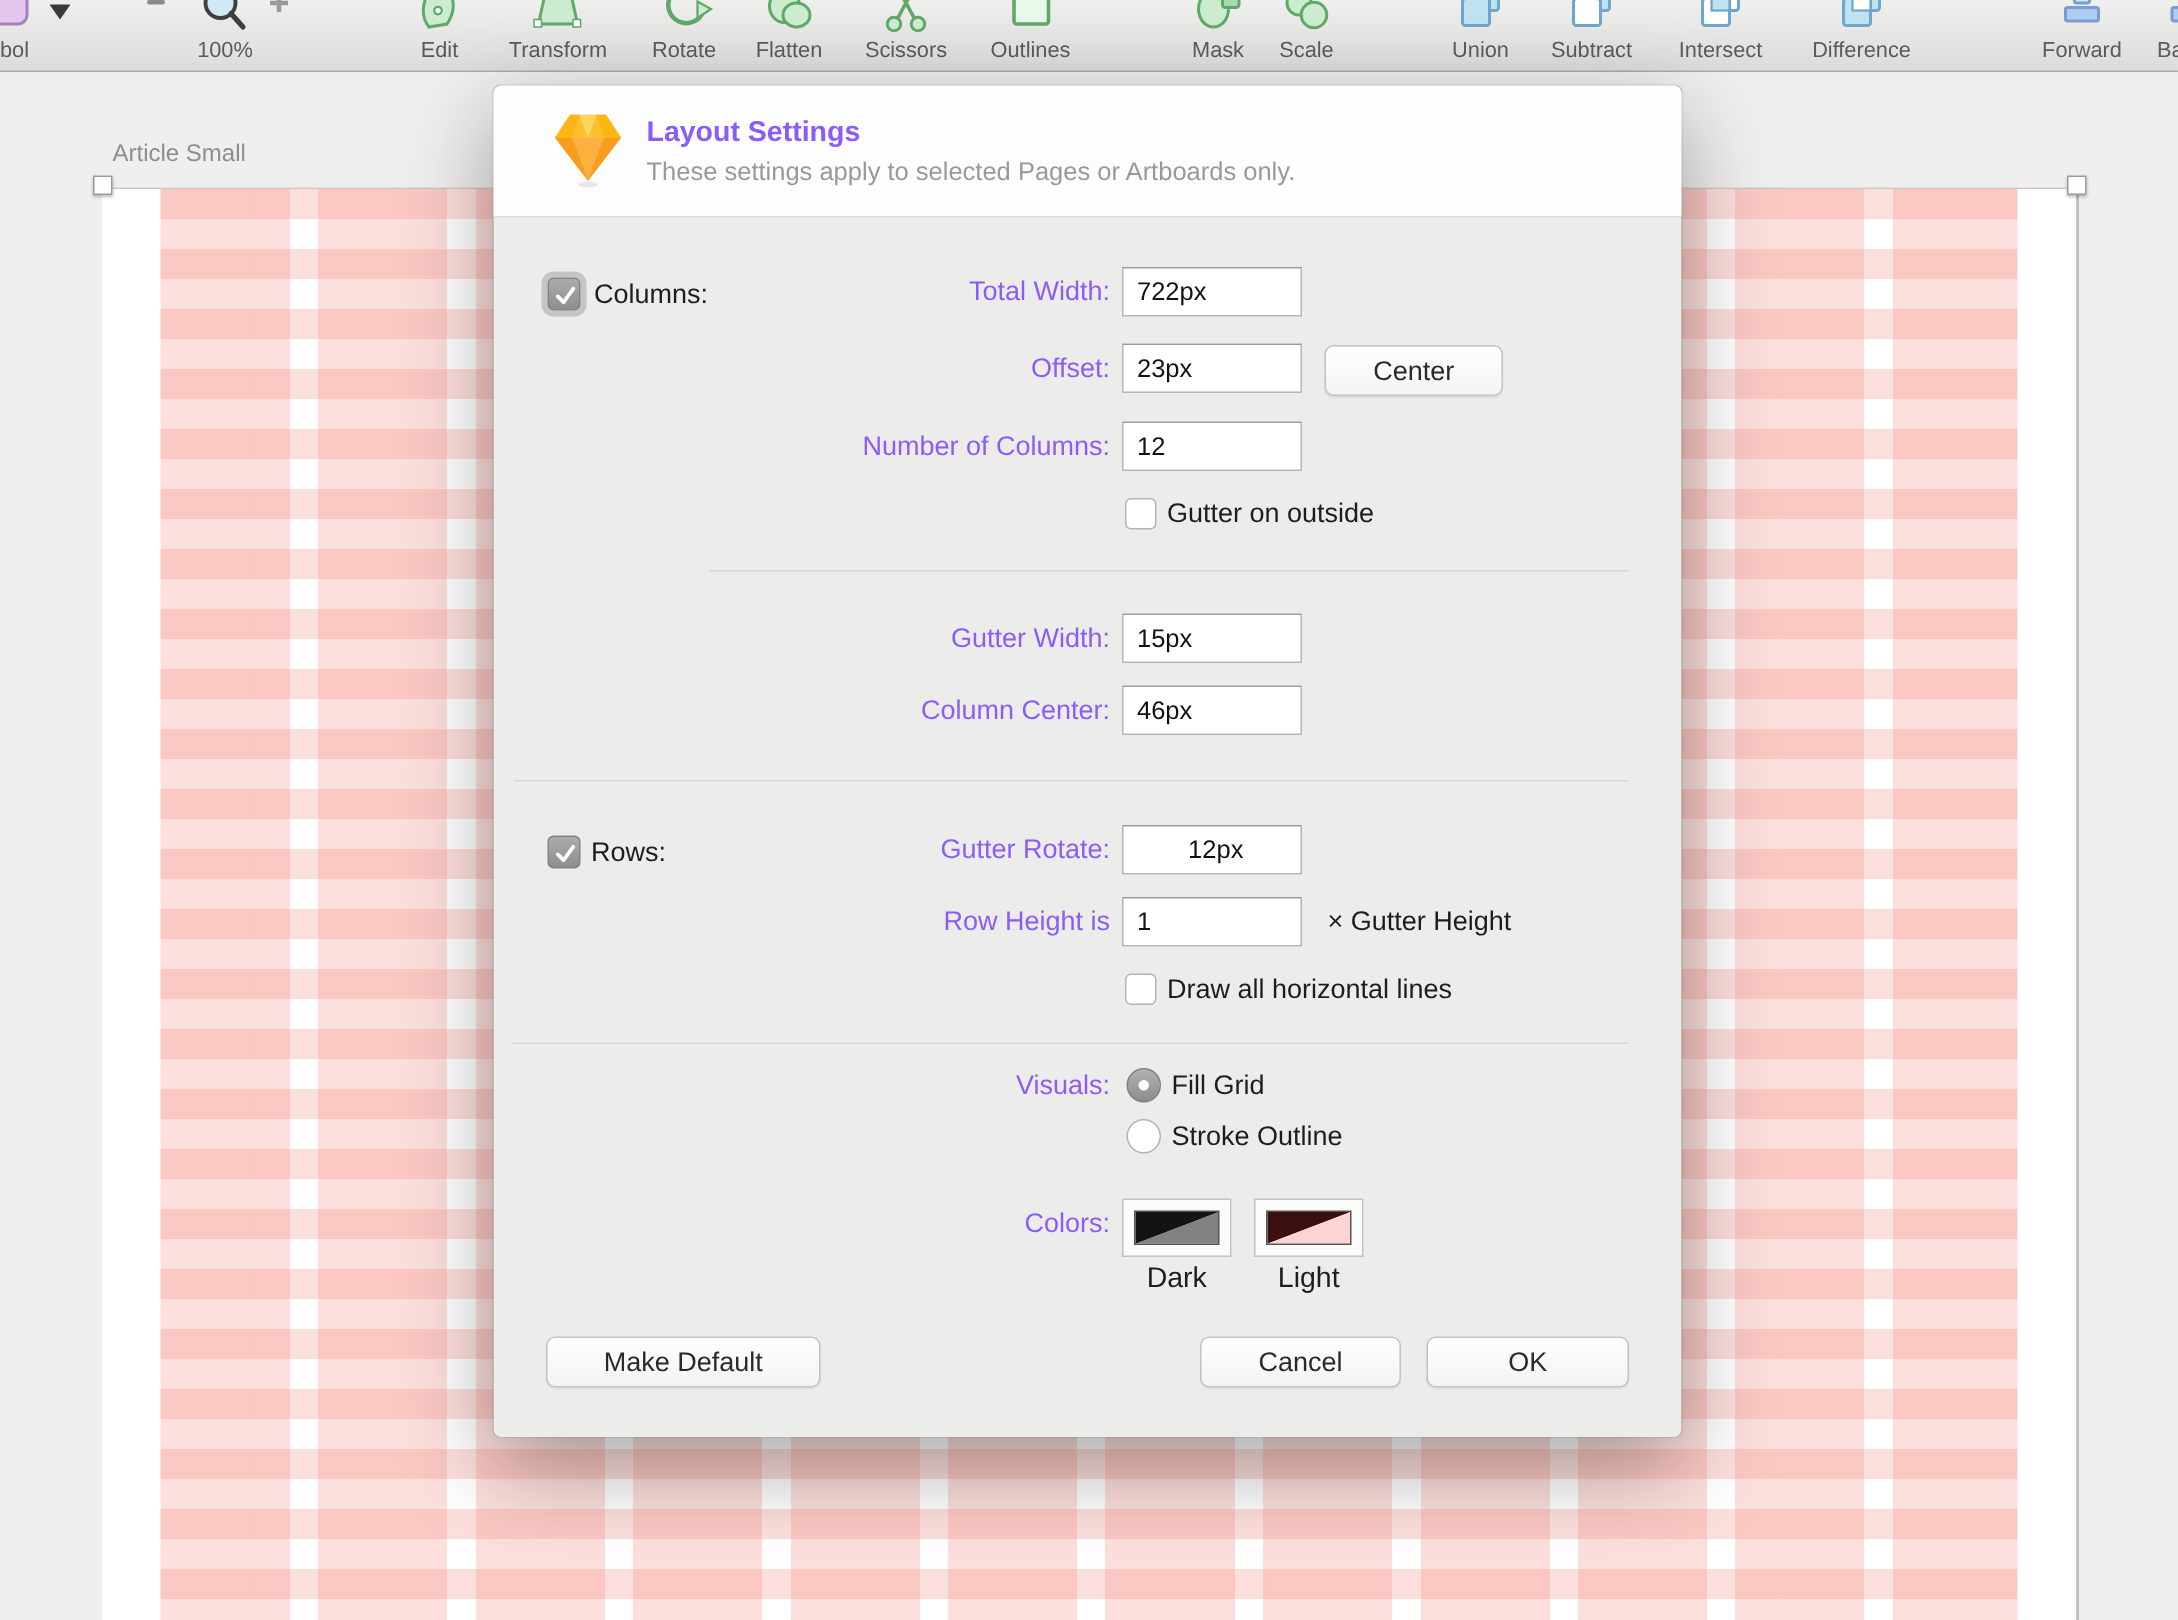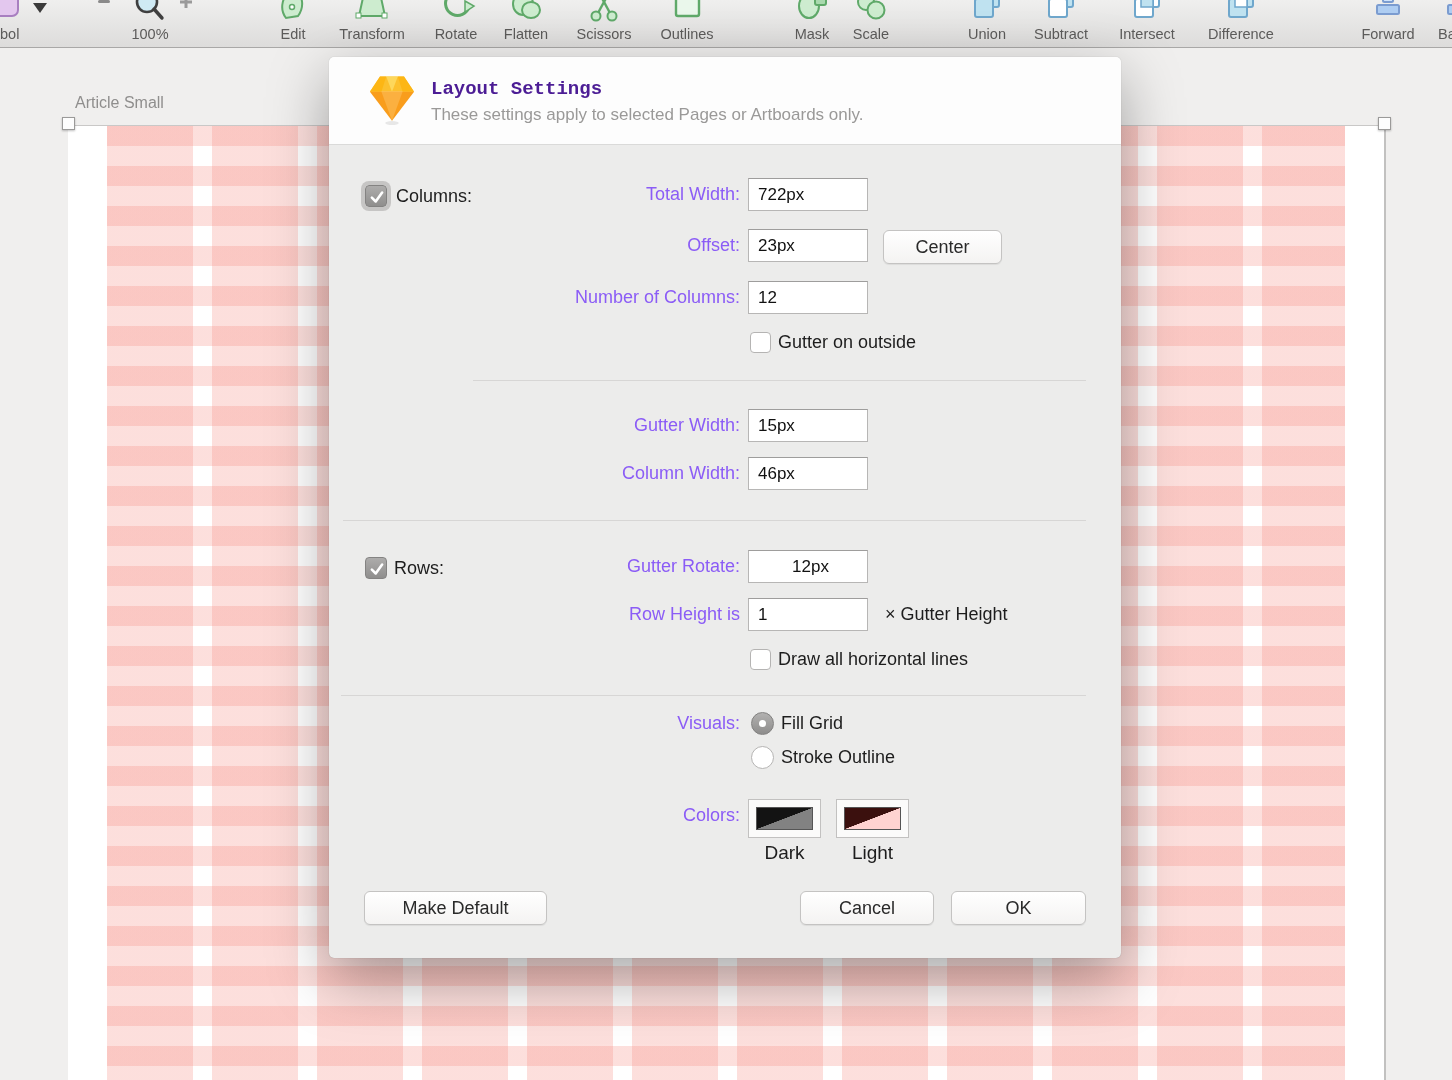--- a/index.html
+++ b/index.html
@@ -31,21 +31,21 @@
   .handle { position:absolute; width:13px; height:13px; background:#fdfdfd;
     border:1px solid #9b9a99; box-shadow:0 1px 2px rgba(0,0,0,0.25); z-index:3; }
 
   
   .dialog { position:absolute; left:329px; top:57px; width:792px; height:901px;
     background:#ececeb; border-radius:5px; z-index:10;
     box-shadow:0 20px 60px rgba(0,0,0,0.35), 0 0 1px rgba(0,0,0,0.3); }
   .dlg-header { position:absolute; left:0; top:0; width:100%; height:88px;
     background:#fdfdfd; border-radius:5px 5px 0 0; border-bottom:1px solid #dadad9; }
   .dlg-gem { position:absolute; left:39px; top:13px; }
-  .dlg-title { position:absolute; left:102px; top:21px; font-size:19px; font-weight:bold; color:#4c1d95;font-family:Liberation Mono, monospace; }
+  .dlg-title { position:absolute; left:102px; top:21px; font-size:19px; font-weight:bold; color:#8b5cf6; }
   .dlg-subtitle { position:absolute; left:102px; top:48px; font-size:17px; color:#9a9998; }
 
   .rlabel { position:absolute; left:20px; width:391px; text-align:right;
     font-size:18px; color:#8b5cf6; height:33px; line-height:33px; white-space:nowrap; }
   .fld { position:absolute; width:120px; height:33px; background:#fff;
     border:1px solid #b7b6b5; border-top-color:#9e9d9c; font-family:"Liberation Sans",sans-serif;
     font-size:17px; color:#111; padding:0 4px 0 9px; outline:none; }
   .divider { position:absolute; height:1px; background:#d7d6d5; }
 
   .checkbox { position:absolute; width:22px; height:22px; border-radius:4px;
@@ -292,21 +292,21 @@
     <input class="fld" style="left: 419px; top: 224px;" value="12">
 
     <div class="checkbox" style="left:421px;top:275px;width:21px;height:21px;"></div>
     <div class="ctl-label" style="left:449px;top:275px;line-height:21px;">Gutter on outside</div>
 
     <div class="divider" style="left:144px;top:323px;width:613px;"></div>
 
     <div class="rlabel" style="top:352px;">Gutter Width:</div>
     <input class="fld" style="left: 419px; top: 352px;" value="15px">
 
-    <div class="rlabel" style="top:400px;">Column Width:</div>
+    <div class="rlabel" style="top:400px;">Column Center:</div>
     <input class="fld" style="left: 419px; top: 400px;" value="46px">
 
     <div class="divider" style="left:14px;top:463px;width:743px;"></div>
 
     <div class="checkbox checked" style="left:36px;top:500px;">
       <svg width="18" height="18" viewBox="0 0 14 14">
         <polyline points="3,7.5 6,10.5 11,3.5" fill="none" stroke="#ffffff" stroke-width="2" stroke-linecap="round" stroke-linejoin="round"></polyline>
       </svg>
     </div>
     <div class="ctl-label" style="left:65px;top:500px;line-height:23px;">Rows:</div>

